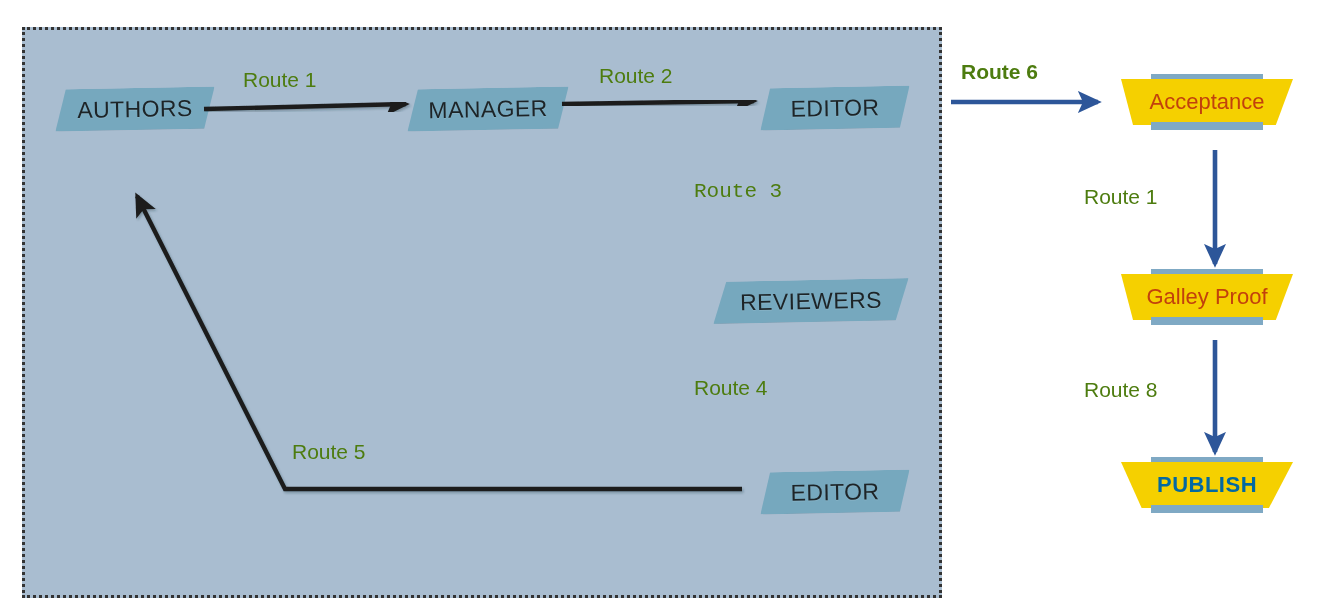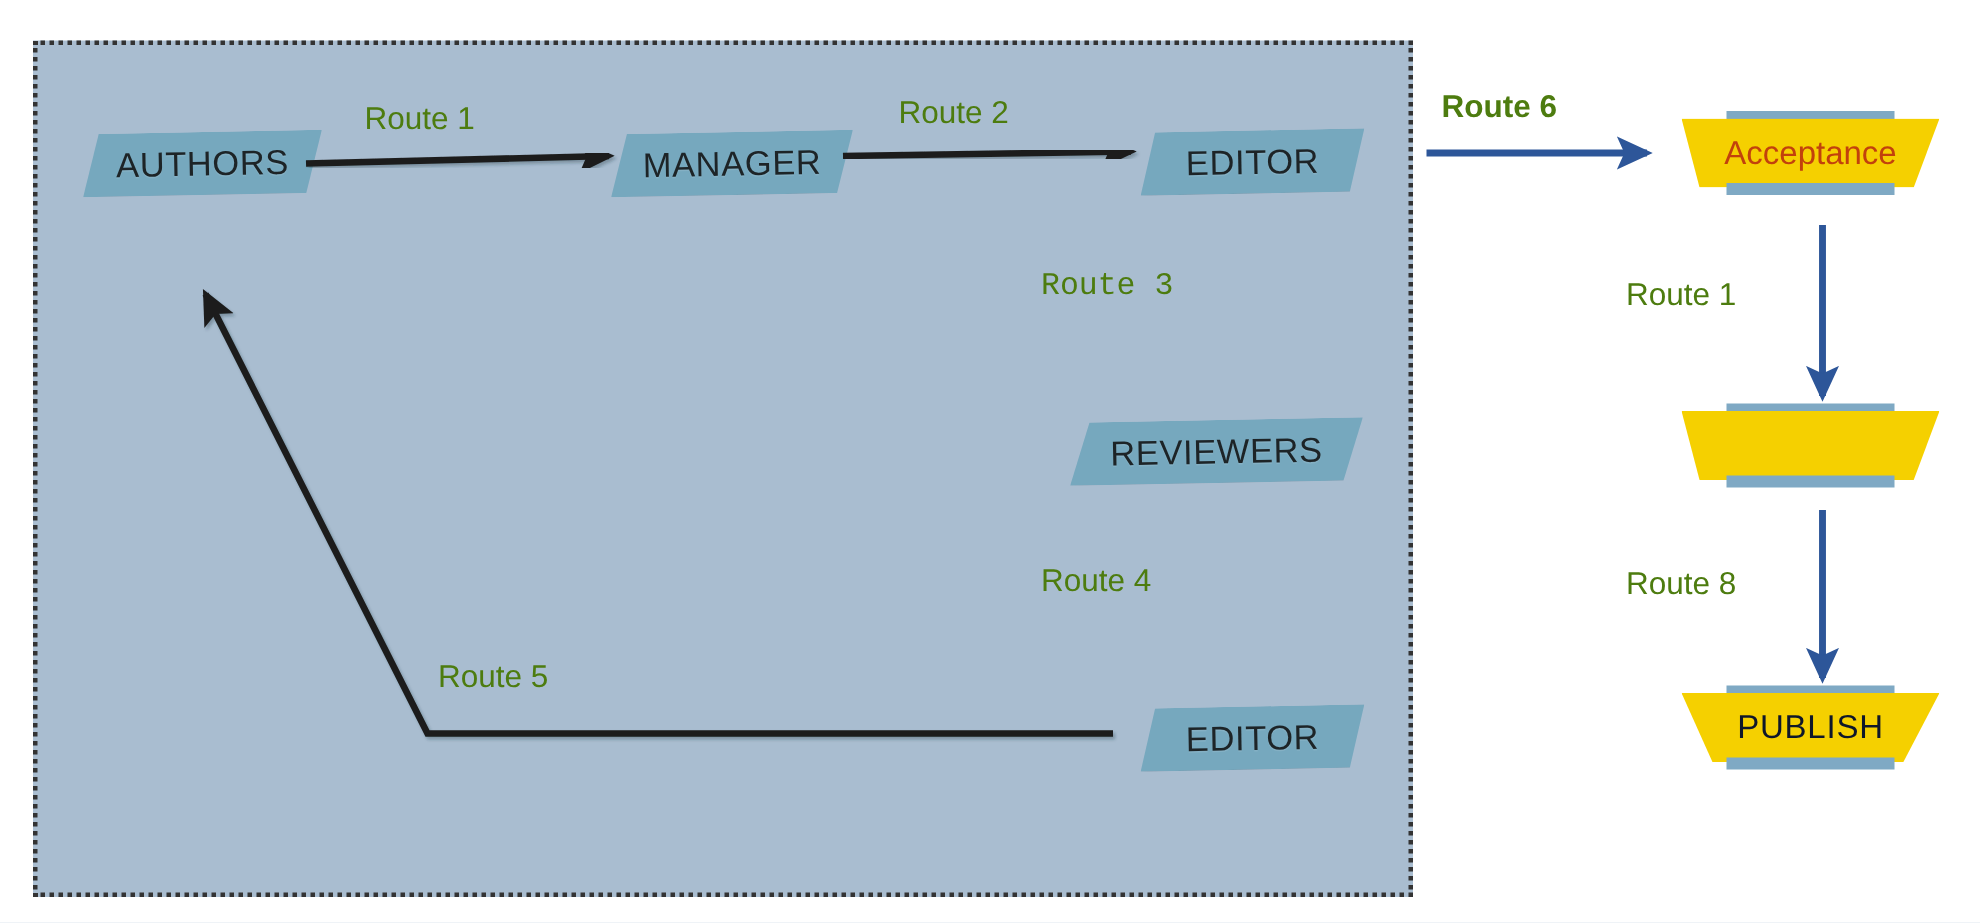--- a/index.html
+++ b/index.html
@@ -88,22 +88,22 @@
     justify-content: center;
     z-index: 3;
     font-size: 22px;
     color: #c2410c;
     white-space: nowrap;
   }
   .node-trap.publish .trap-shape {
     clip-path: polygon(0% 0%, 100% 0%, 86% 100%, 12% 100%);
   }
   .node-trap.publish .trap-label {
-    color: #0f172a;
-    font-weight: normal;
+    color: #0369a1;
+    font-weight: bold;
     letter-spacing: 0.5px;
   }
   
   .route-label {
     position: absolute;
     color: #4d7c0f;
     font-size: 21px;
     white-space: nowrap;
   }
   
@@ -152,20 +152,21 @@
     <div class="bar-top"></div>
     <div class="trap-shape"></div>
     <div class="bar-bottom"></div>
     <div class="trap-label">Acceptance</div>
   </div>
 
   <div class="node-trap" style="left:1121px; top:269px;">
     <div class="bar-top"></div>
     <div class="trap-shape"></div>
     <div class="bar-bottom"></div>
+    <div class="trap-label">Galley Proof</div>
   </div>
 
   <div class="node-trap publish" style="left:1121px; top:457px;">
     <div class="bar-top"></div>
     <div class="trap-shape"></div>
     <div class="bar-bottom"></div>
     <div class="trap-label">PUBLISH</div>
   </div>
 
   <svg class="arrow-layer" viewBox="0 0 1320 615" xmlns="http://www.w3.org/2000/svg">

